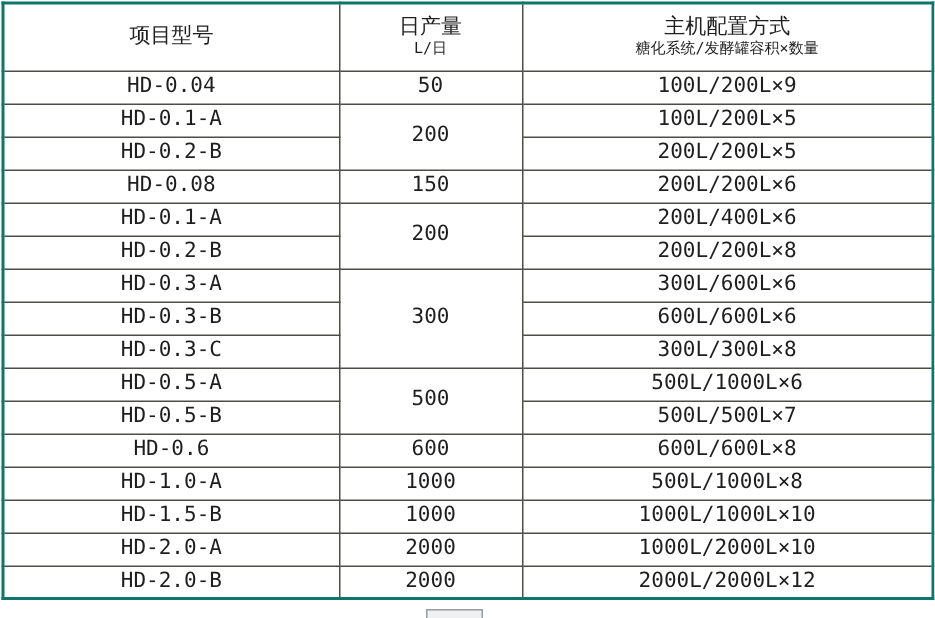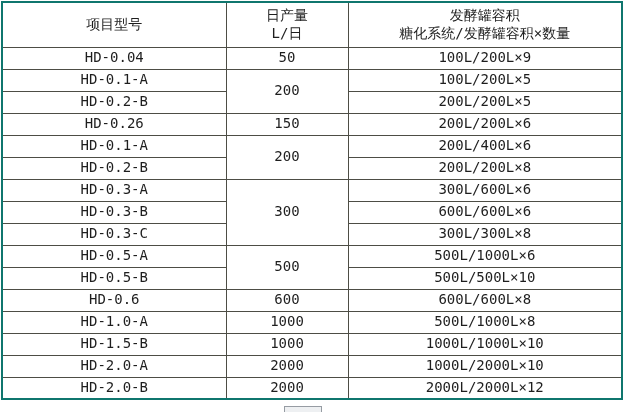--- a/index.html
+++ b/index.html
@@ -37,21 +37,21 @@
     overflow: hidden;
     white-space: nowrap;
   }
   col.c-model  { width: 224px; }
   col.c-output { width: 122px; }
   col.c-config { width: 274px; }
   tr.header-row { height: 45px; }
   tr.data-row   { height: 22px; }
   .hdr-line2 {
     display: block;
-    font-size: 14px;
+    font-size: 10px;
   }
   .bottom-artifact {
     position: absolute;
     left: 284px;
     top: 406px;
     width: 38px;
     height: 12px;
     background: #eef0f2;
     border: 1px solid #969ca3;
     box-sizing: border-box;
@@ -67,21 +67,21 @@
     <col class="c-config">
   </colgroup>
   <tbody>
     <tr class="header-row">
       <th><span>项目型号</span></th>
       <th>
         <span>日产量</span>
         <span class="hdr-line2">L/日</span>
       </th>
       <th>
-        <span>发酵罐容积</span>
+        <span>主机配置方式</span>
         <span class="hdr-line2">糖化系统/发酵罐容积×数量</span>
       </th>
     </tr>
 
     <tr class="data-row">
       <td>HD-0.04</td>
       <td>50</td>
       <td>100L/200L×9</td>
     </tr>
 
@@ -89,21 +89,21 @@
       <td>HD-0.1-A</td>
       <td rowspan="2">200</td>
       <td>100L/200L×5</td>
     </tr>
     <tr class="data-row">
       <td>HD-0.2-B</td>
       <td>200L/200L×5</td>
     </tr>
 
     <tr class="data-row">
-      <td>HD-0.26</td>
+      <td>HD-0.08</td>
       <td>150</td>
       <td>200L/200L×6</td>
     </tr>
 
     <tr class="data-row">
       <td>HD-0.1-A</td>
       <td rowspan="2">200</td>
       <td>200L/400L×6</td>
     </tr>
     <tr class="data-row">
@@ -125,21 +125,21 @@
       <td>300L/300L×8</td>
     </tr>
 
     <tr class="data-row">
       <td>HD-0.5-A</td>
       <td rowspan="2">500</td>
       <td>500L/1000L×6</td>
     </tr>
     <tr class="data-row">
       <td>HD-0.5-B</td>
-      <td>500L/500L×10</td>
+      <td>500L/500L×7</td>
     </tr>
 
     <tr class="data-row">
       <td>HD-0.6</td>
       <td>600</td>
       <td>600L/600L×8</td>
     </tr>
 
     <tr class="data-row">
       <td>HD-1.0-A</td>

